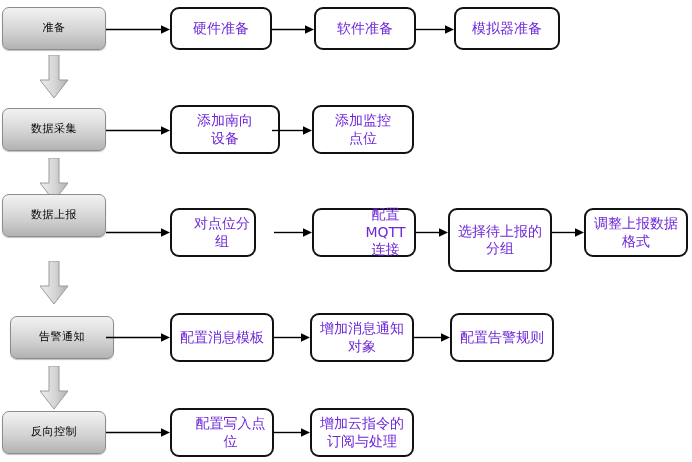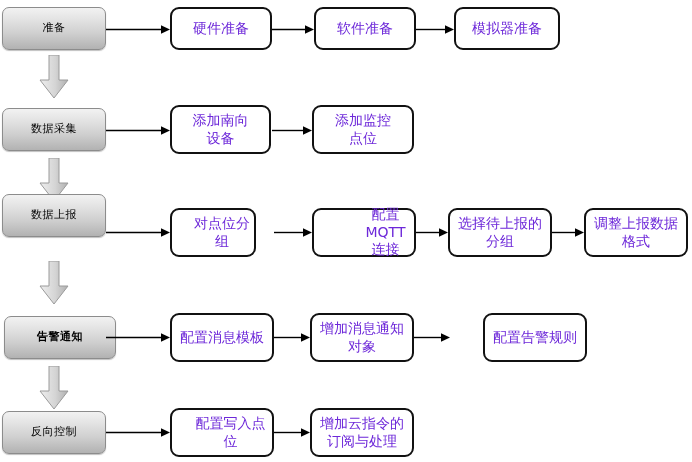--- a/index.html
+++ b/index.html
@@ -91,21 +91,21 @@
           <linearGradient id="vg39_55" x1="0" y1="0" x2="1" y2="0">
             <stop offset="0%" stop-color="#eeeeee"></stop>
             <stop offset="55%" stop-color="#d4d4d4"></stop>
             <stop offset="100%" stop-color="#b0b0b0"></stop>
           </linearGradient>
         </defs>
         <polygon points="10,0 20,0 20,25 29,25 15,43 1,25 10,25" fill="url(#vg39_55)" stroke="#9a9a9a" stroke-width="1"></polygon>
       </svg>
     </span>
     <div class="stage-box" style="left: 2px; top: 108px; width: 104px; height: 43px;">数据采集</div>
-    <div class="step-box" style="left: 170px; top: 105px; width: 101px; height: 49px;">添加南向
+    <div class="step-box" style="left: 170px; top: 105px; width: 110px; height: 49px;">添加南向
 设备</div>
     <div class="step-box" style="left: 312px; top: 105px; width: 102px; height: 49px;">添加监控
 点位</div>
     <span class="h-arrow" style="left: 106px; top: 125px; width: 64px;">
       <svg width="64" height="11">
         <line x1="0" y1="5.5" x2="56" y2="5.5" stroke="#000000" stroke-width="1.4"></line>
         <polygon points="55,1.2 64,5.5 55,9.8" fill="#000000"></polygon>
       </svg>
     </span>
     <span class="h-arrow" style="left: 272px; top: 125px; width: 40px;">
@@ -123,21 +123,21 @@
             <stop offset="100%" stop-color="#b0b0b0"></stop>
           </linearGradient>
         </defs>
         <polygon points="10,0 20,0 20,25 29,25 15,43 1,25 10,25" fill="url(#vg39_158)" stroke="#9a9a9a" stroke-width="1"></polygon>
       </svg>
     </span>
     <div class="stage-box" style="left: 2px; top: 194px; width: 104px; height: 43px;">数据上报</div>
     <div class="step-box" style="left: 170px; top: 208px; width: 86px; height: 49px; padding-left: 20px;">对点位分组</div>
     <div class="step-box" style="left: 312px; top: 208px; width: 104px; height: 49px; padding-left: 45px;">配置MQTT
 连接</div>
-    <div class="step-box" style="left: 448px; top: 208px; width: 104px; height: 49px;">选择待上报的
+    <div class="step-box" style="left: 448px; top: 208px; width: 104px; height: 64px;">选择待上报的
 分组</div>
     <div class="step-box" style="left: 584px; top: 208px; width: 104px; height: 49px;">调整上报数据
 格式</div>
     <span class="h-arrow" style="left: 106px; top: 227px; width: 64px;">
       <svg width="64" height="11">
         <line x1="0" y1="5.5" x2="56" y2="5.5" stroke="#000000" stroke-width="1.4"></line>
         <polygon points="55,1.2 64,5.5 55,9.8" fill="#000000"></polygon>
       </svg>
     </span>
     <span class="h-arrow" style="left: 274px; top: 227px; width: 38px;">
@@ -163,25 +163,25 @@
         <defs>
           <linearGradient id="vg39_261" x1="0" y1="0" x2="1" y2="0">
             <stop offset="0%" stop-color="#eeeeee"></stop>
             <stop offset="55%" stop-color="#d4d4d4"></stop>
             <stop offset="100%" stop-color="#b0b0b0"></stop>
           </linearGradient>
         </defs>
         <polygon points="10,0 20,0 20,25 29,25 15,43 1,25 10,25" fill="url(#vg39_261)" stroke="#9a9a9a" stroke-width="1"></polygon>
       </svg>
     </span>
-    <div class="stage-box" style="left: 4px; top: 316px; width: 112px; height: 43px; font-weight: bold;">告警通知</div>
+    <div class="stage-box" style="left: 10px; top: 316px; width: 104px; height: 43px;">告警通知</div>
     <div class="step-box" style="left: 170px; top: 313px; width: 104px; height: 49px;">配置消息模板</div>
     <div class="step-box" style="left: 310px; top: 313px; width: 104px; height: 49px;">增加消息通知
 对象</div>
-    <div class="step-box" style="left: 450px; top: 313px; width: 104px; height: 49px; margin-left: 33px;">配置告警规则</div>
+    <div class="step-box" style="left: 450px; top: 313px; width: 104px; height: 49px;">配置告警规则</div>
     <span class="h-arrow" style="left: 106px; top: 332px; width: 64px;">
       <svg width="64" height="11">
         <line x1="0" y1="5.5" x2="56" y2="5.5" stroke="#000000" stroke-width="1.4"></line>
         <polygon points="55,1.2 64,5.5 55,9.8" fill="#000000"></polygon>
       </svg>
     </span>
     <span class="h-arrow" style="left: 274px; top: 332px; width: 36px;">
       <svg width="36" height="11">
         <line x1="0" y1="5.5" x2="28" y2="5.5" stroke="#000000" stroke-width="1.4"></line>
         <polygon points="27,1.2 36,5.5 27,9.8" fill="#000000"></polygon>

